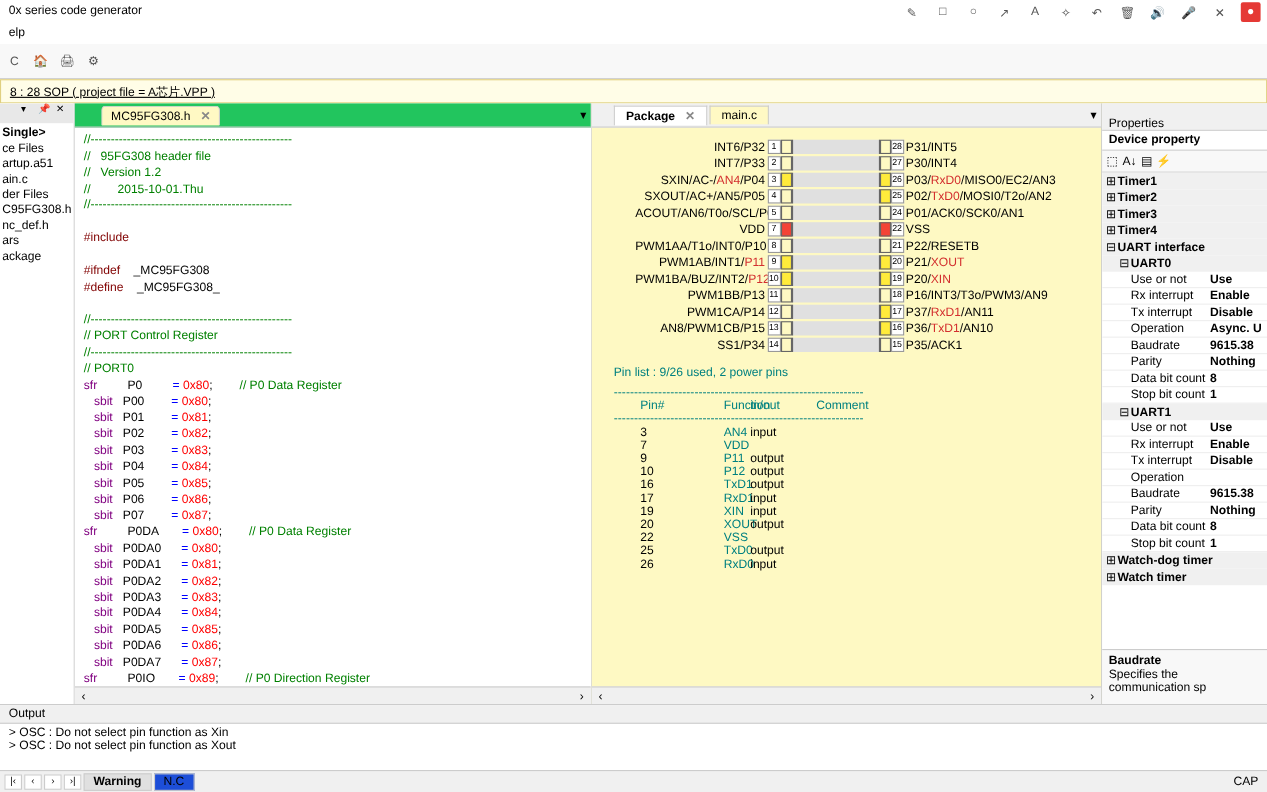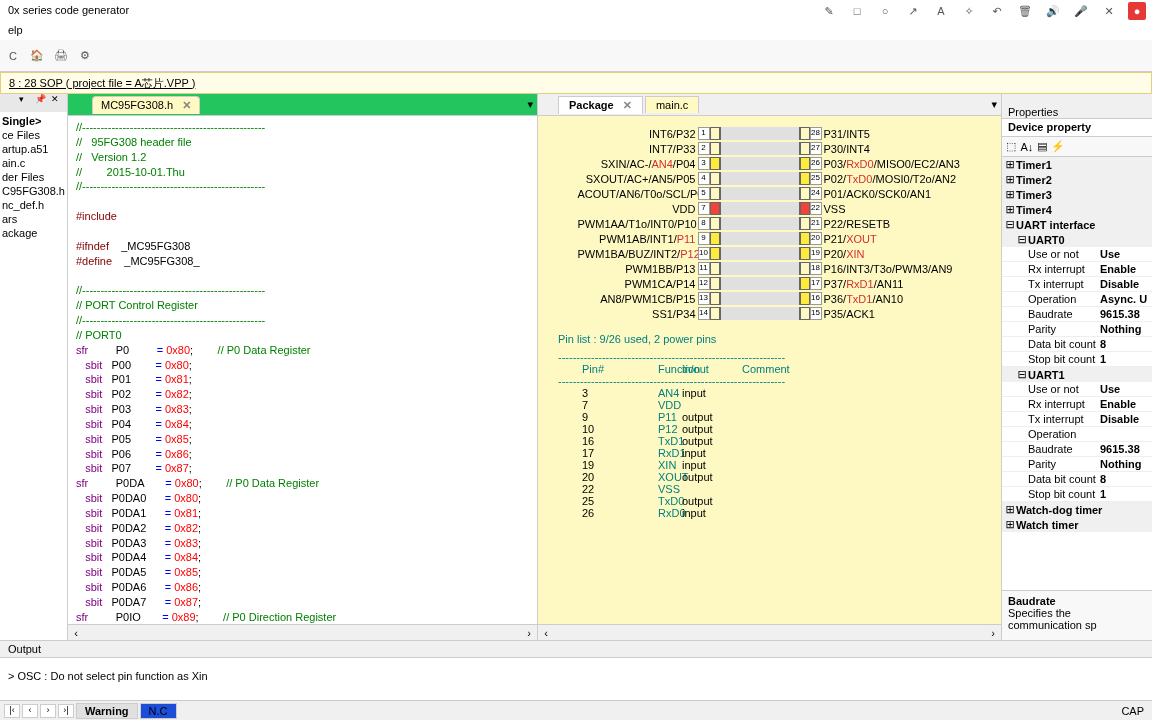--- a/index.html
+++ b/index.html
@@ -60,21 +60,21 @@
 .props-tree { flex: 1; overflow: auto; background: #fff; }
 .prop-grp { display: flex; align-items: center; padding: 1px 2px; background: #f0f0f0; cursor: pointer; }
 .prop-exp { width: 12px; text-align: center; cursor: pointer; }
 .prop-item { display: flex; padding: 1px 2px; border-bottom: 1px solid #eee; }
 .prop-name { flex: 1; padding-left: 24px; }
 .prop-val { width: 50px; font-weight: bold; }
 .prop-help { border-top: 1px solid #ccc; padding: 4px 6px; background: #f8f8f8; height: 50px; }
 .prop-help-t { font-weight: bold; }
 .output-panel { height: 60px; background: #fff; border-top: 1px solid #ccc; }
 .output-hdr { background: #f0f0f0; padding: 2px 8px; border-bottom: 1px solid #ccc; }
-.output-body { padding: 12px 8px; font-size: 10px; }
+.output-body { padding: 2px 8px; font-size: 10px; }
 .status-bar { height: 20px; background: #f0f0f0; border-top: 1px solid #ccc; display: flex; align-items: center; padding: 0 4px; gap: 2px; }
 .sb-btn { width: 16px; height: 14px; border: 1px solid #ccc; background: #fff; cursor: pointer; font-size: 9px; text-align: center; }
 .sb-tab { padding: 1px 8px; border: 1px solid #ccc; background: #1d4ed8; cursor: pointer; }
 .sb-tab.active { background: #e0e0e0; font-weight: bold; }
 </style>
 </head>
 <body>
 
 <div class="title-bar">
   <span>0x series code generator</span>
@@ -473,20 +473,21 @@
       <div>Specifies the communication sp</div>
     </div>
   </div>
 
 </div>
 
 <div class="output-panel">
   <div class="output-hdr">Output</div>
   <div class="output-body" id="output-body">
       <div>&gt; OSC : Do not select pin function as Xin</div>
+      <div>&gt; OSC : Do not select pin function as Xout</div>
     </div>
 </div>
 
 <div class="status-bar">
   <span class="sb-btn">|‹</span>
   <span class="sb-btn">‹</span>
   <span class="sb-btn">›</span>
   <span class="sb-btn">›|</span>
   <span class="sb-tab active">Warning</span>
   <span class="sb-tab">N.C</span>

